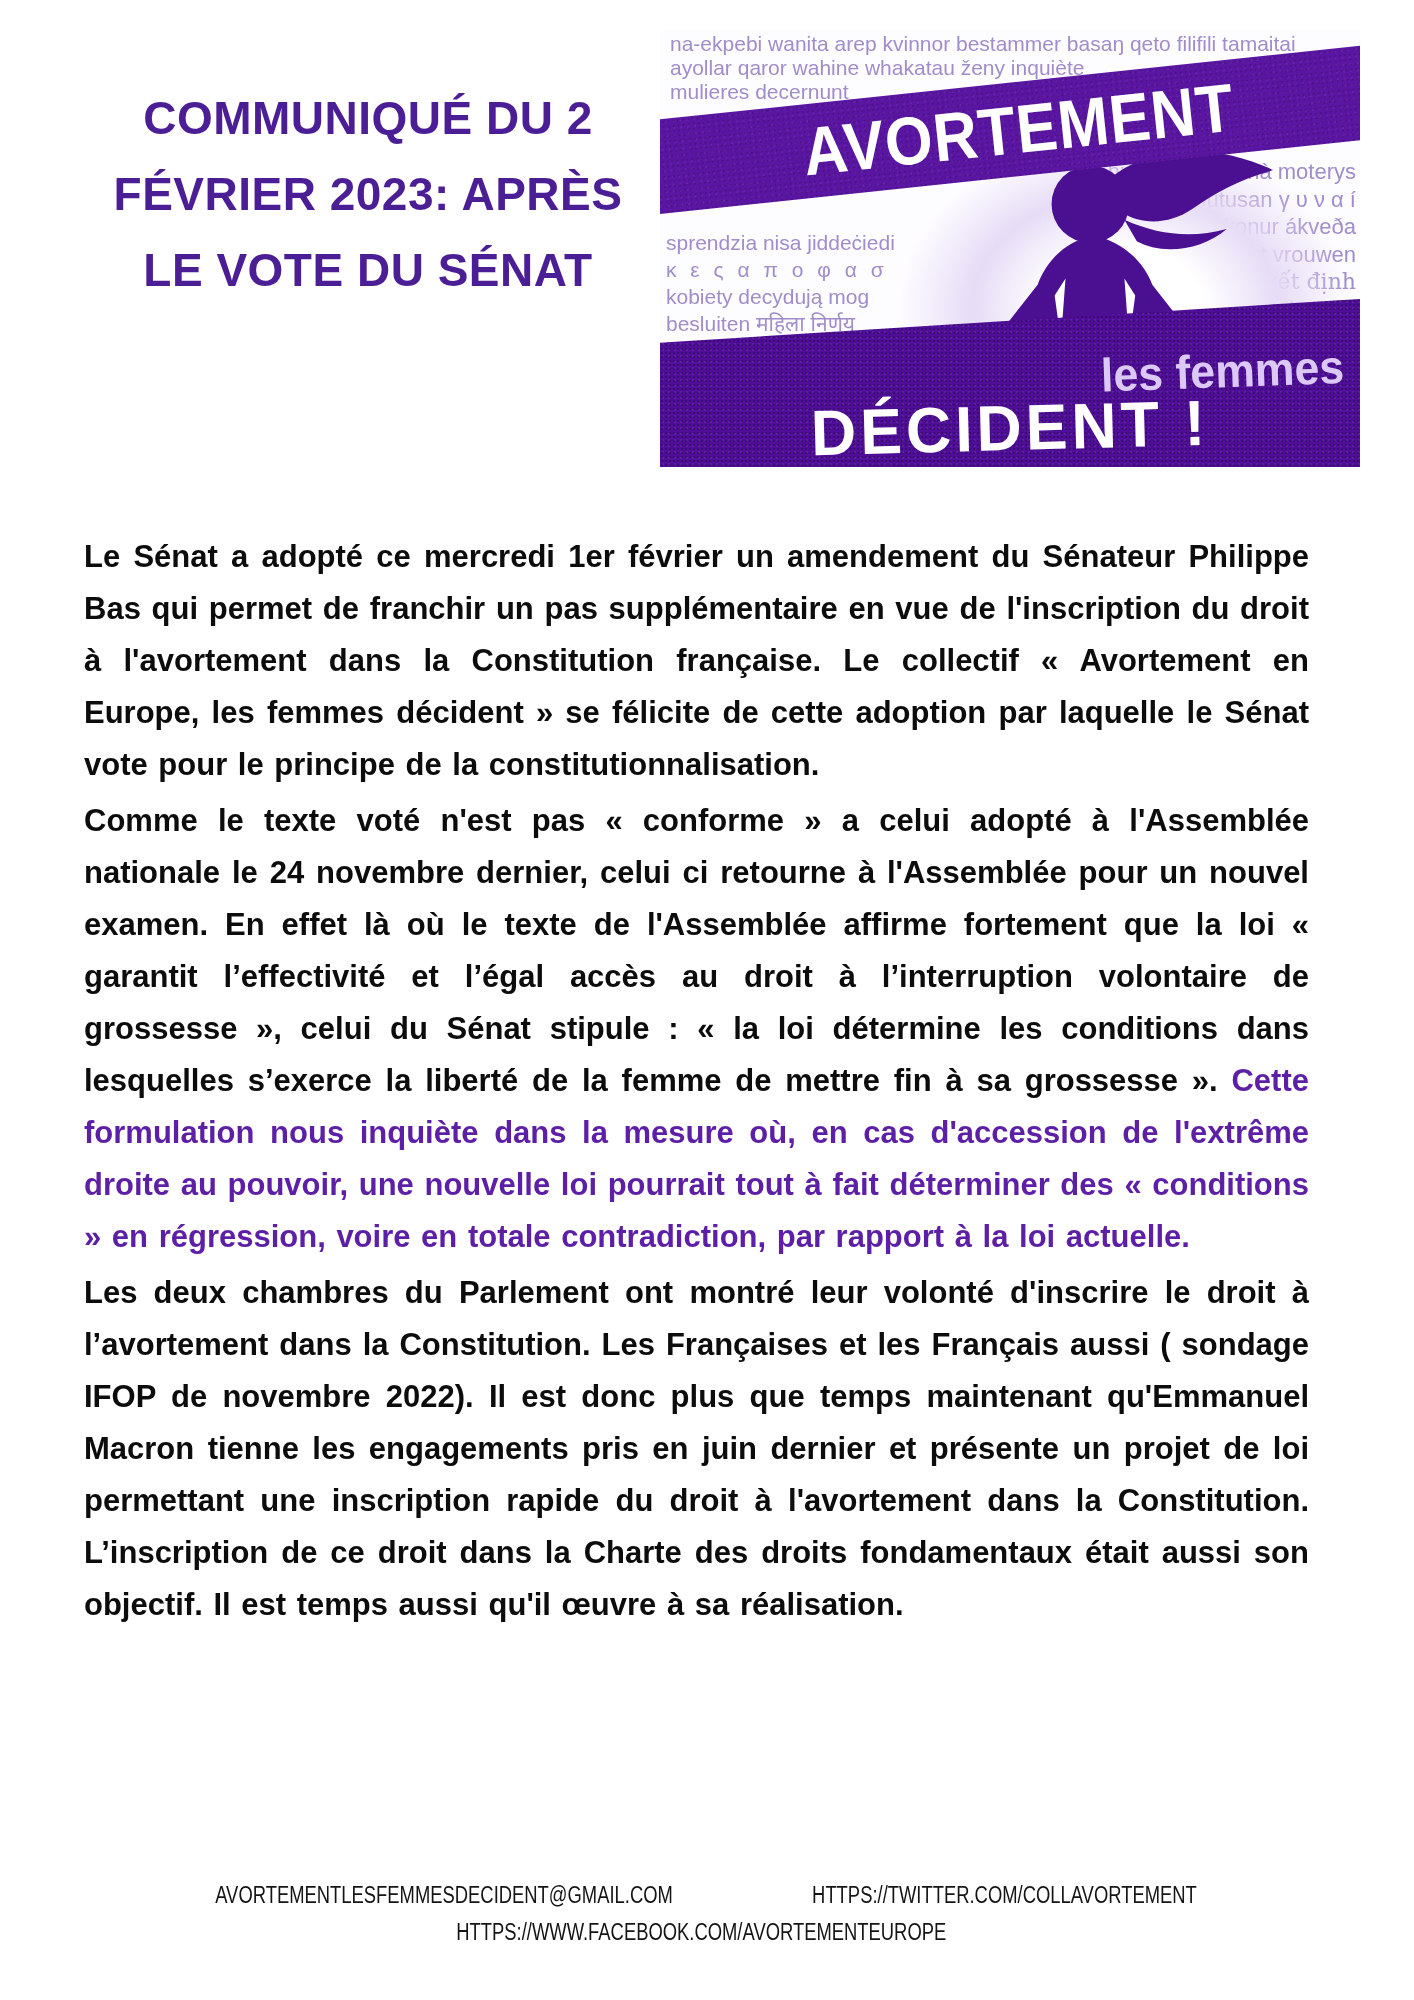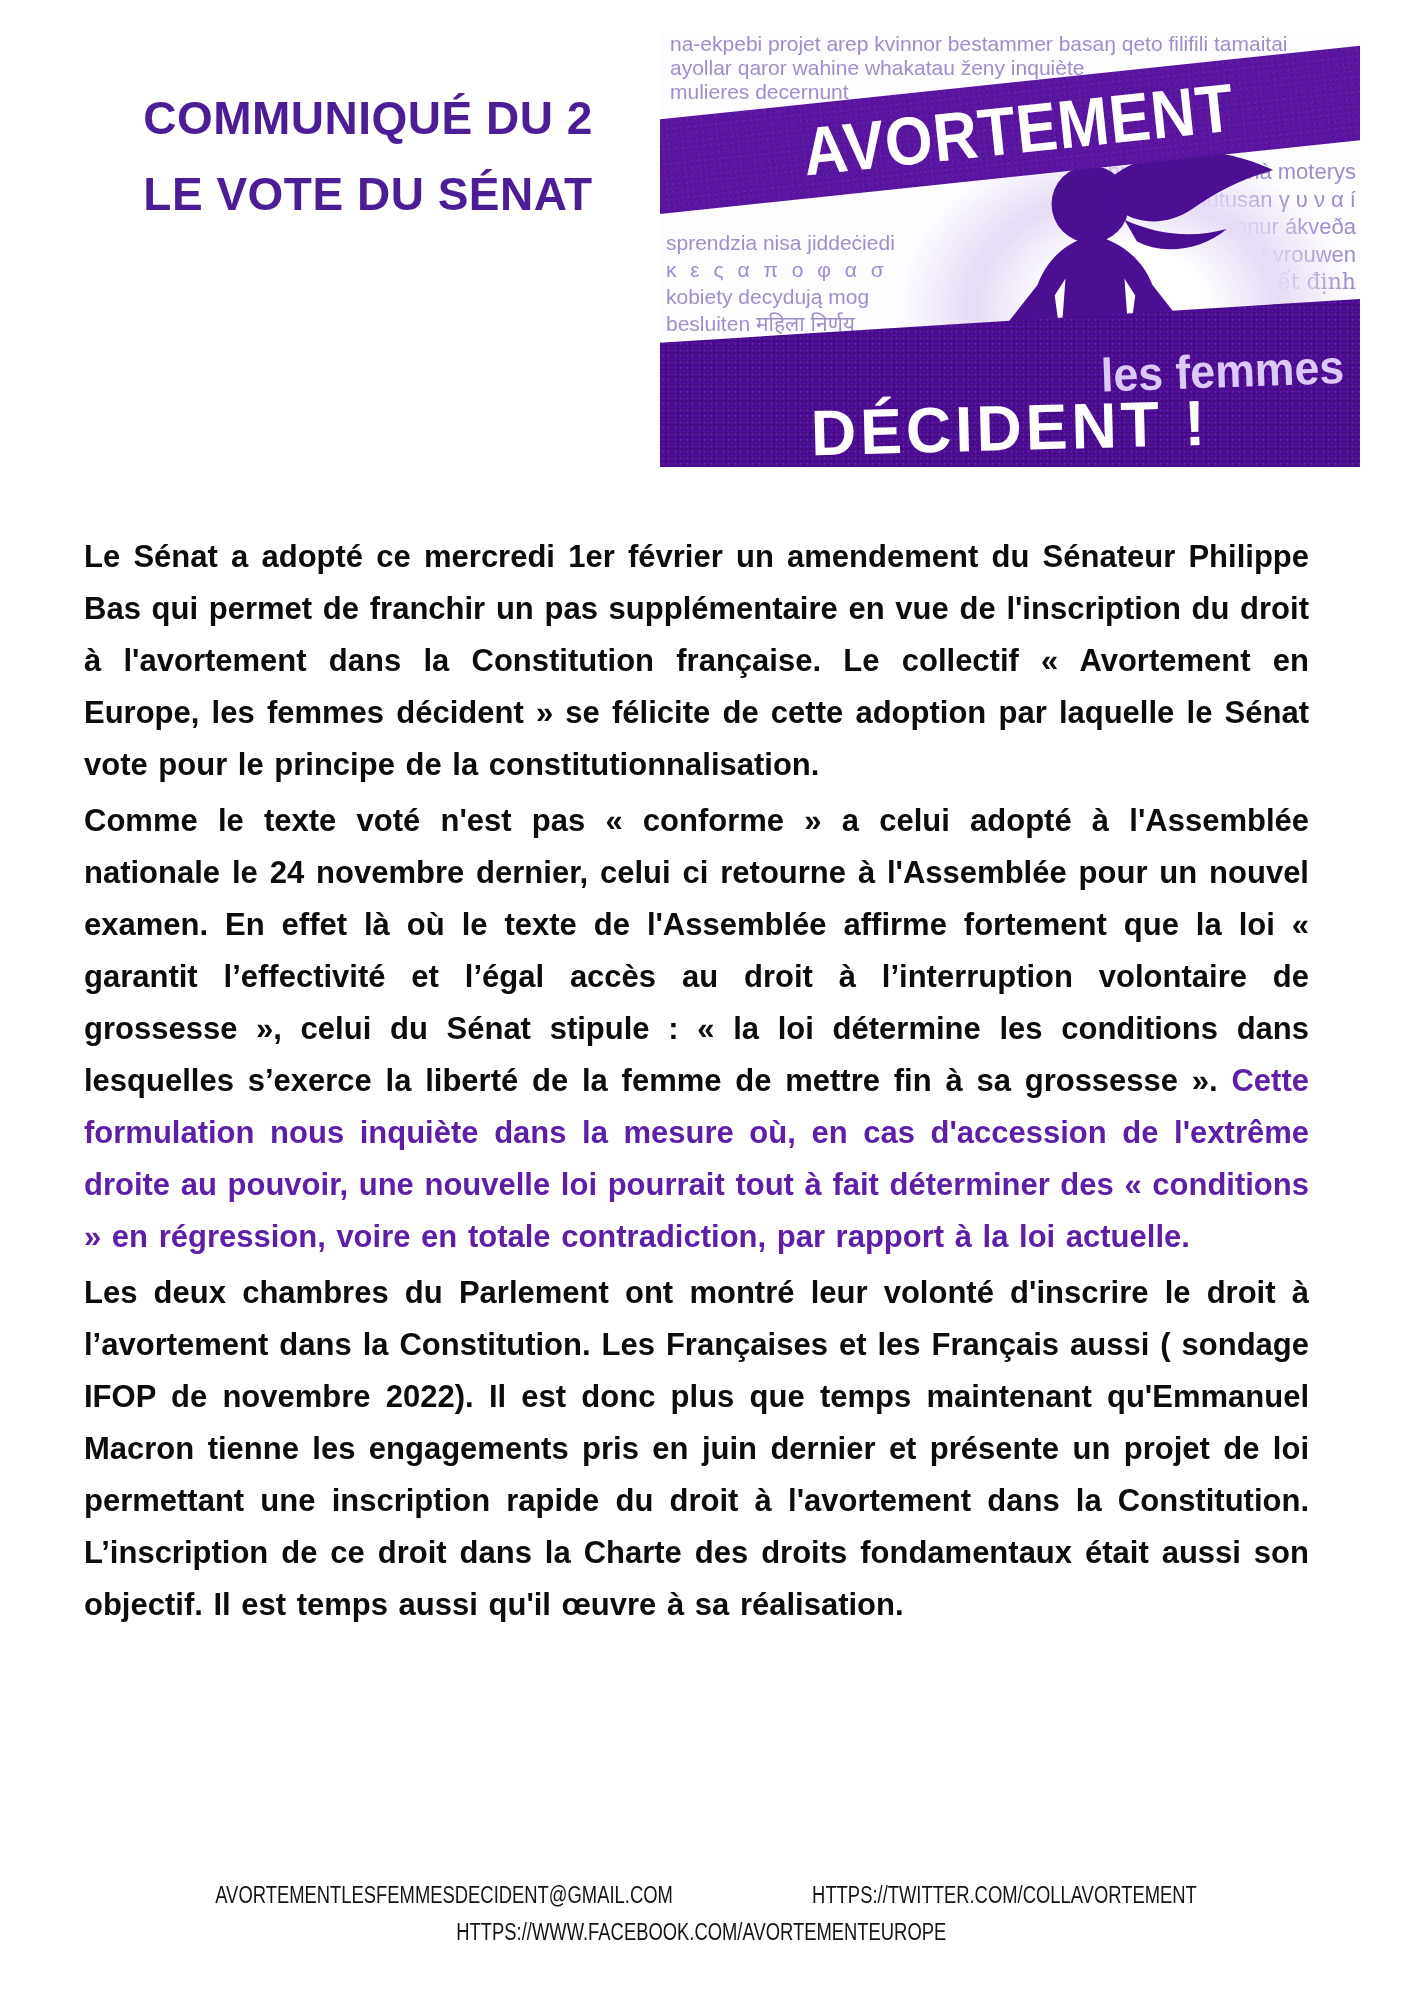--- a/index.html
+++ b/index.html
@@ -95,26 +95,27 @@
   }
   .footer-row{margin:0 12px 10px 0;}
   .footer-item{display:inline-block;transform:scaleX(0.8);white-space:nowrap;}
   .footer-gap{display:inline-block;width:34px;}
 </style>
 </head>
 <body>
 
 <div class="title">
   <div>COMMUNIQUÉ DU 2</div>
+  <div>FÉVRIER 2023: APRÈS</div>
   <div>LE VOTE DU SÉNAT</div>
 </div>
 
 <div class="logo">
   <div class="bg-lines bg-top">
-      <div class="bg-line">na-ekpebi projet arep kvinnor bestammer basaŋ qeto filifili tamaitai</div>
+      <div class="bg-line">na-ekpebi wanita arep kvinnor bestammer basaŋ qeto filifili tamaitai</div>
       <div class="bg-line">ayollar qaror wahine whakatau ženy inquiète</div>
       <div class="bg-line">mulieres decernunt</div>
     </div>
   <div class="bg-lines bg-left">
       <div class="bg-line">sprendzia nisa jiddeċiedi</div>
       <div class="bg-line">κ ε ς  α π ο φ α σ</div>
       <div class="bg-line">kobiety decydują mog</div>
       <div class="bg-line">besluiten महिला निर्णय</div>
       <div class="bg-line">Fraen decidéieren fer</div>
       <div class="bg-line">na-ekpebi wanita arep</div>

